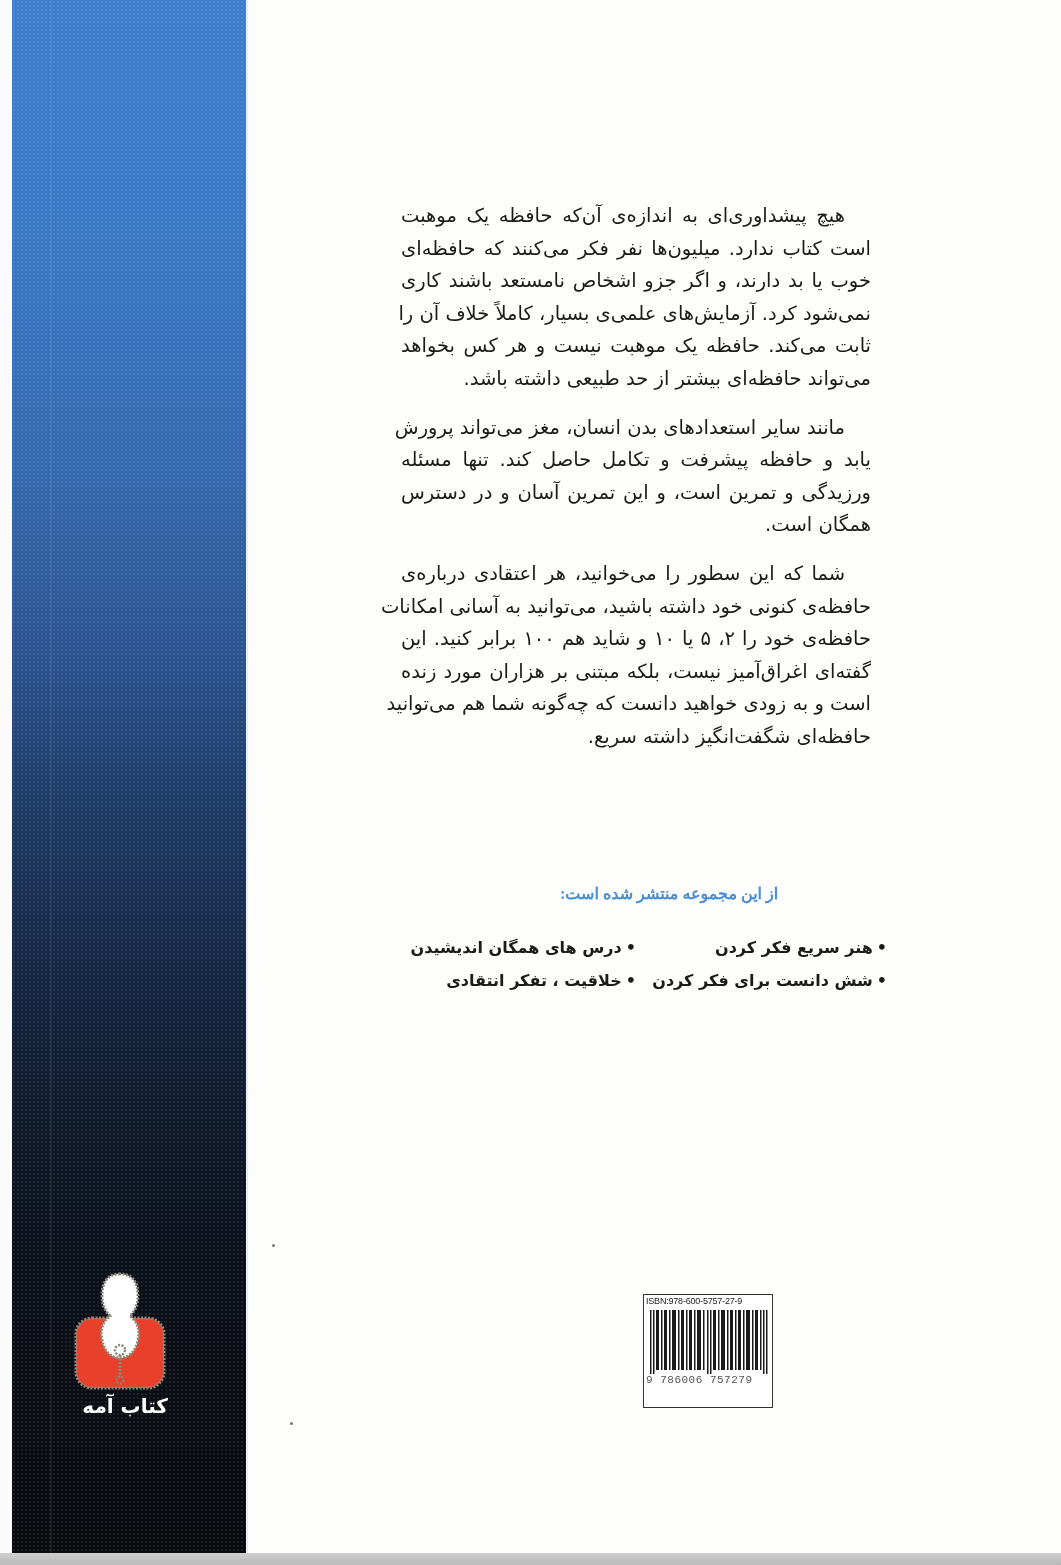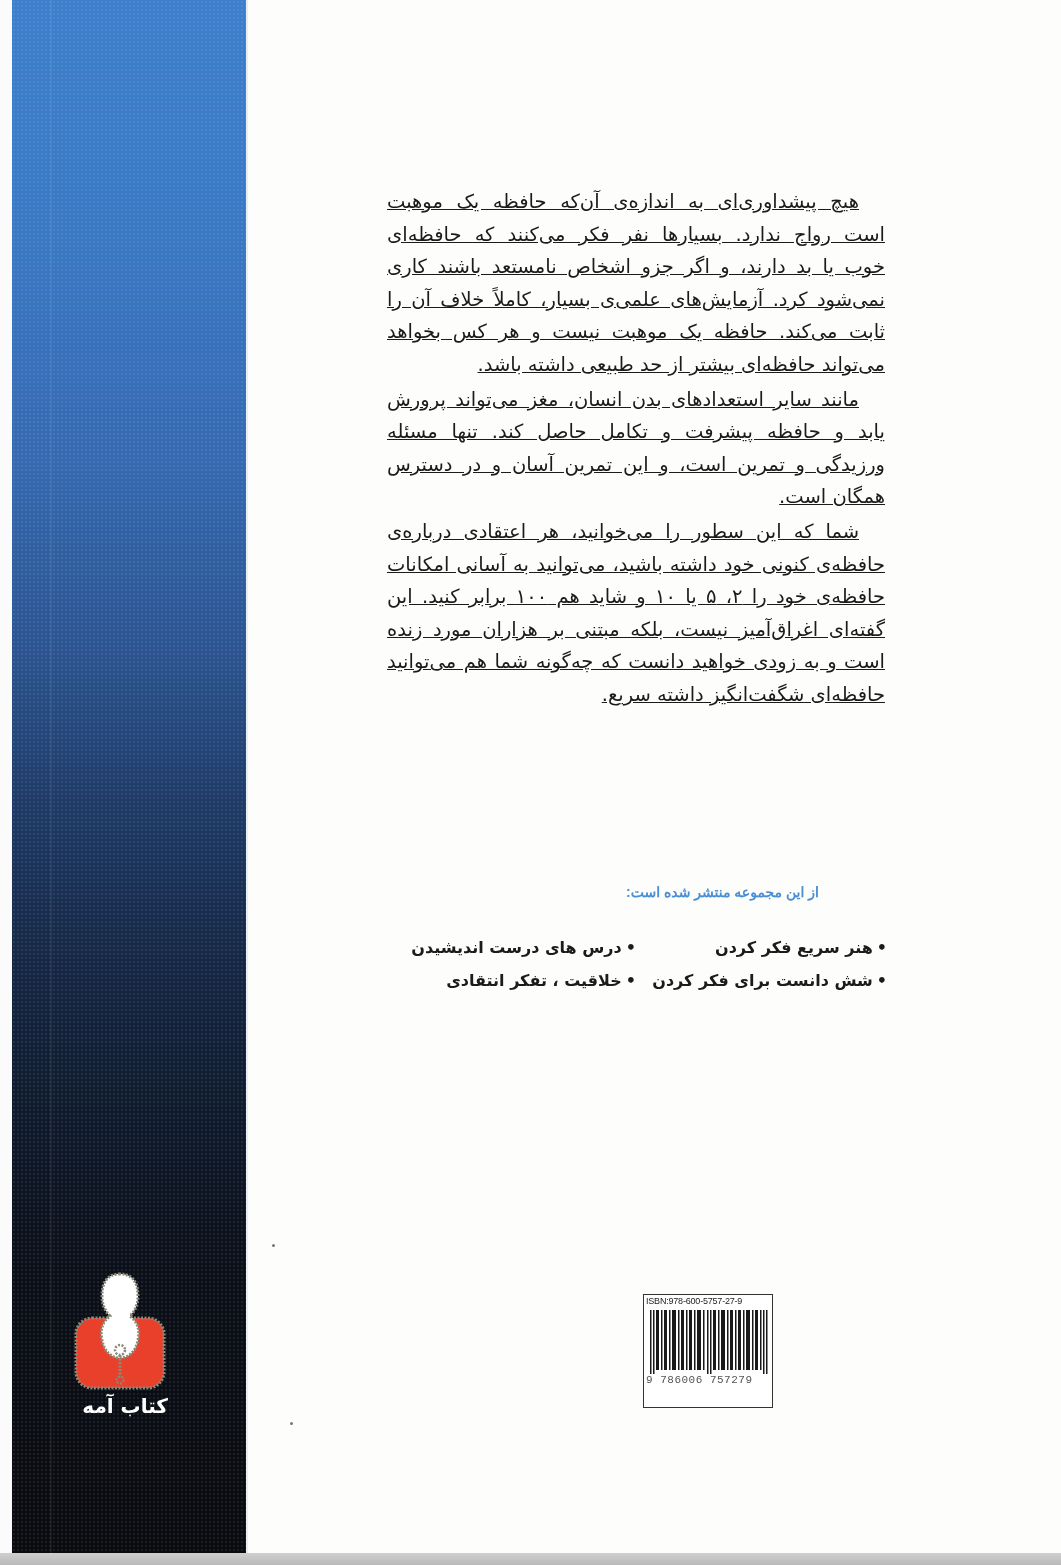--- a/index.html
+++ b/index.html
@@ -89,40 +89,40 @@
       left: 385px; top: 184px;
       width: 502px;
       direction: rtl;
       text-align: justify;
       text-align-last: right;
       color: #1b1b1b;
       font-family: "DejaVu Sans", sans-serif;
       font-size: 19.5px;
       line-height: 32.6px;
     }
-    .blurb p { margin: 2px; text-indent: 26px; text-decoration: underline; }
+    .blurb p { margin: 16px; text-indent: 26px; }
     .blurb p + p { margin-top: 1px; }
     .blurb .line {
       display: block;
       text-align: justify;
       text-align-last: justify;
       white-space: nowrap;
     }
     .blurb .line.last { text-align-last: right; }
 
     
     .series-heading {
       position: absolute;
       left: 560px; top: 884px;
       width: 325px;
       direction: rtl;
-      text-align: center;
+      text-align: left;
       color: #4a8fd4;
-      font-family: Liberation Sans, sans-serif;
-      font-size: 14px;
+      font-family: Liberation Serif, serif;
+      font-size: 16px;
       font-weight: bold;
     }
     .series-list {
       position: absolute;
       left: 385px; top: 938px;
       width: 502px;
       direction: rtl;
       display: grid;
       grid-template-columns: 1fr 1fr;
       row-gap: 14px;
@@ -196,21 +196,21 @@
     <circle cx="48" cy="80" r="5" fill="#ffffff" stroke="#8a8a7a" stroke-width="2.5" stroke-dasharray="2 1.5"></circle>
     <line x1="48" y1="85" x2="48" y2="108" stroke="#8a8a7a" stroke-width="3" stroke-dasharray="2 1.5"></line>
     <circle cx="48" cy="110" r="3.5" fill="#e8402a" stroke="#8a8a7a" stroke-width="2" stroke-dasharray="2 1.5"></circle>
   </svg>
   <div class="logo-text">کتاب آمه</div>
 </div>
 
 <div class="blurb">
   <p>
     <span class="line">هیچ پیشداوری‌ای به اندازه‌ی آن‌که حافظه یک موهبت</span>
-    <span class="line" style="margin-right:-26px">است رواج ندارد. بسیار‌ها نفر فکر می‌کنند که حافظه‌ای</span>
+    <span class="line" style="margin-right:-26px">است کتاب ندارد. میلیون‌ها نفر فکر می‌کنند که حافظه‌ای</span>
     <span class="line" style="margin-right:-26px">خوب یا بد دارند، و اگر جزو اشخاص نامستعد باشند کاری</span>
     <span class="line" style="margin-right:-26px">نمی‌شود کرد. آزمایش‌های علمی‌ی بسیار، کاملاً خلاف آن را</span>
     <span class="line" style="margin-right:-26px">ثابت می‌کند. حافظه یک موهبت نیست و هر کس بخواهد</span>
     <span class="line last" style="margin-right:-26px">می‌تواند حافظه‌ای بیشتر از حد طبیعی داشته باشد.</span>
   </p>
   <p>
     <span class="line">مانند سایر استعدادهای بدن انسان، مغز می‌تواند پرورش</span>
     <span class="line" style="margin-right:-26px">یابد و حافظه پیشرفت و تکامل حاصل کند. تنها مسئله</span>
     <span class="line" style="margin-right:-26px">ورزیدگی و تمرین است، و این تمرین آسان و در دسترس</span>
     <span class="line last" style="margin-right:-26px">همگان است.</span>
@@ -224,21 +224,21 @@
     <span class="line last" style="margin-right:-26px">حافظه‌ای شگفت‌انگیز داشته سریع.</span>
   </p>
 </div>
 
 <div class="series-heading">از این مجموعه منتشر شده است:</div>
 <div class="series-list">
   <div class="series-item">
     <span class="bullet">•</span><span>هنر سریع فکر کردن</span>
   </div>
   <div class="series-item">
-    <span class="bullet">•</span><span>درس های درست اندیشیدن</span>
+    <span class="bullet">•</span><span>درس های همگان اندیشیدن</span>
   </div>
   <div class="series-item">
     <span class="bullet">•</span><span>شش دانست برای فکر کردن</span>
   </div>
   <div class="series-item">
     <span class="bullet">•</span><span>خلاقیت ، تفکر انتقادی</span>
   </div>
 </div>
 
 <div class="barcode">

